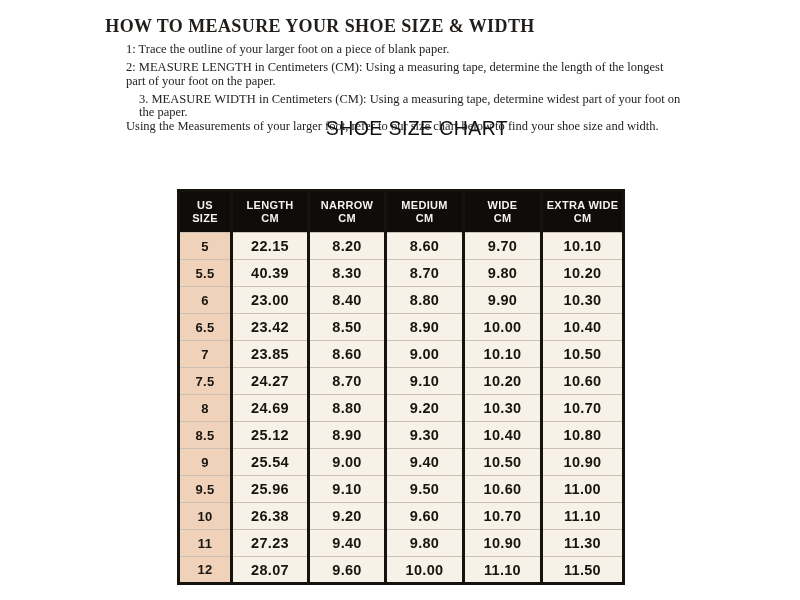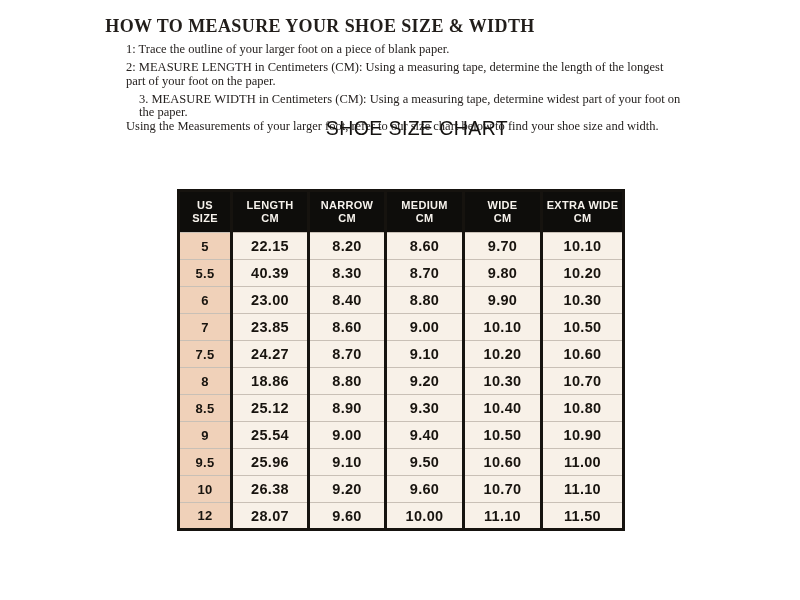--- a/index.html
+++ b/index.html
@@ -168,38 +168,46 @@
       </tr>
       <tr>
         <td class="size-cell">6</td>
         <td>23.00</td>
         <td>8.40</td>
         <td>8.80</td>
         <td>9.90</td>
         <td>10.30</td>
       </tr>
       <tr>
+        <td class="size-cell">6.5</td>
+        <td>23.42</td>
+        <td>8.50</td>
+        <td>8.90</td>
+        <td>10.00</td>
+        <td>10.40</td>
+      </tr>
+      <tr>
         <td class="size-cell">7</td>
         <td>23.85</td>
         <td>8.60</td>
         <td>9.00</td>
         <td>10.10</td>
         <td>10.50</td>
       </tr>
       <tr>
         <td class="size-cell">7.5</td>
         <td>24.27</td>
         <td>8.70</td>
         <td>9.10</td>
         <td>10.20</td>
         <td>10.60</td>
       </tr>
       <tr>
         <td class="size-cell">8</td>
-        <td>18.86</td>
+        <td>24.69</td>
         <td>8.80</td>
         <td>9.20</td>
         <td>10.30</td>
         <td>10.70</td>
       </tr>
       <tr>
         <td class="size-cell">8.5</td>
         <td>25.12</td>
         <td>8.90</td>
         <td>9.30</td>
@@ -224,20 +232,28 @@
       </tr>
       <tr>
         <td class="size-cell">10</td>
         <td>26.38</td>
         <td>9.20</td>
         <td>9.60</td>
         <td>10.70</td>
         <td>11.10</td>
       </tr>
       <tr>
+        <td class="size-cell">11</td>
+        <td>27.23</td>
+        <td>9.40</td>
+        <td>9.80</td>
+        <td>10.90</td>
+        <td>11.30</td>
+      </tr>
+      <tr>
         <td class="size-cell">12</td>
         <td>28.07</td>
         <td>9.60</td>
         <td>10.00</td>
         <td>11.10</td>
         <td>11.50</td>
       </tr>
     </tbody>
 </table>
 

